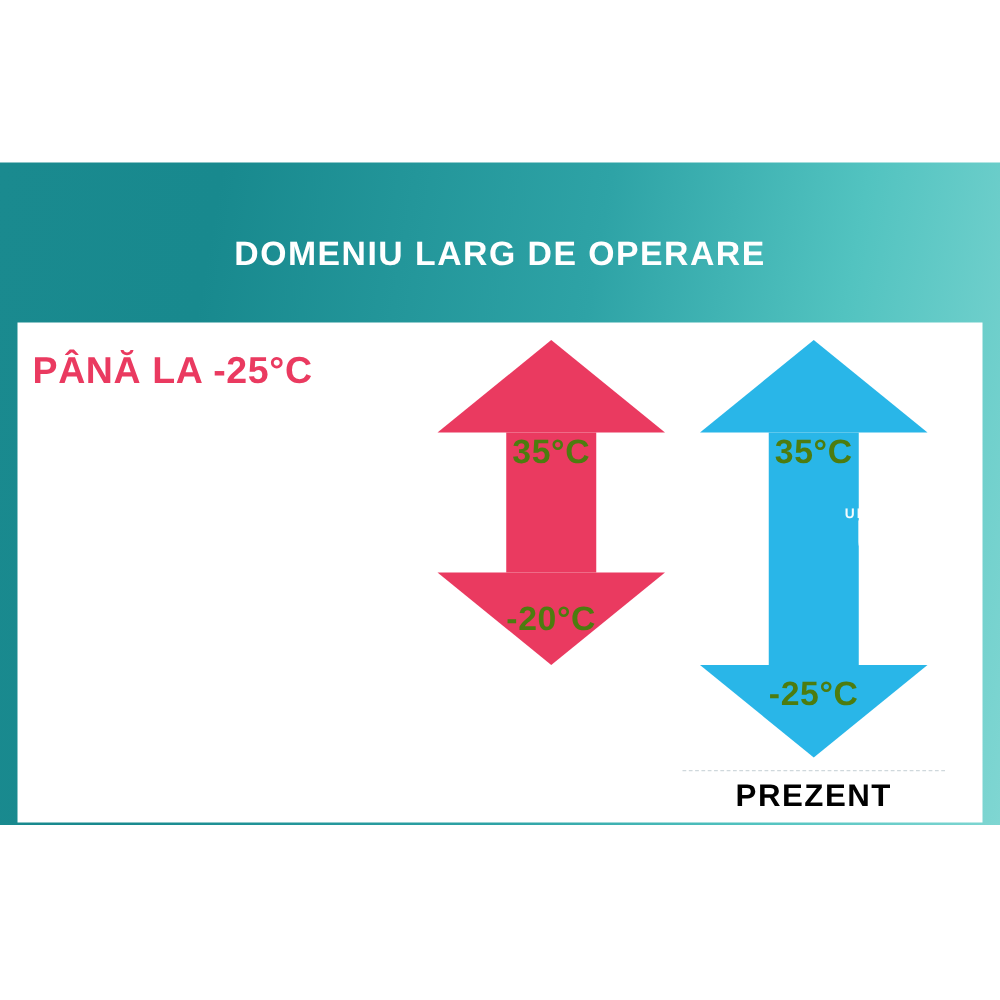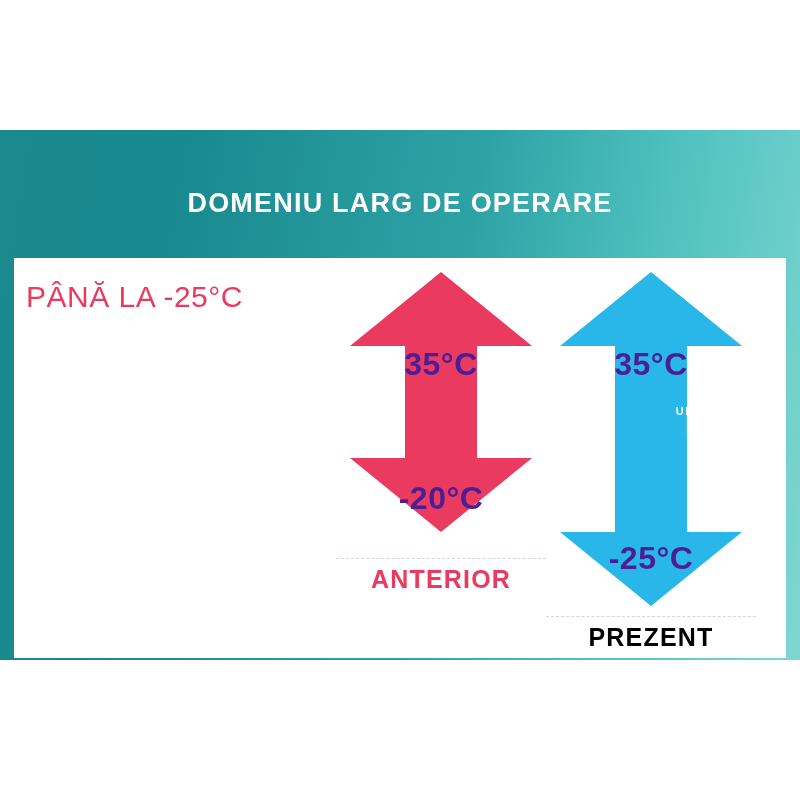--- a/index.html
+++ b/index.html
@@ -57,21 +57,21 @@
   
   .left-col {
     position: absolute;
     left: 12px;
     top: 22px;
     width: 310px;
   }
   .headline {
     color: #ea3a60;
     font-size: 30px;
-    font-weight: normal;
+    font-weight: bold;
     letter-spacing: 0.5px;
     margin: 0 0 10px 0;
     line-height: 1.1;
   }
   .body-text {
     color: #4d5b63;
     font-size: 20.5px;
     line-height: 1.34;
     margin: 0;
   }
@@ -110,22 +110,22 @@
   
   .present .head-up { border-bottom: 74px solid #29b6e8; }
   .present .head-down { border-top: 74px solid #29b6e8; }
   .present .shaft { background: #29b6e8; height: 186px; }
 
   
   .val {
     position: absolute;
     width: 182px;
     text-align: center;
-    color: #4c1d95;
-    font-size: 32px;
+    color: #4d7c0f;
+    font-size: 27px;
     font-weight: bold;
     letter-spacing: 0.5px;
   }
   .previous .val-top { top: 74px; }
   .previous .val-bottom { top: 208px; }
   .present .val-top { top: 74px; }
   .present .val-bottom { top: 268px; }
 
   
   .upgrade-badge {
@@ -205,18 +205,17 @@
         <div class="head-down"></div>
       </div>
       <div class="val val-top">35°C</div>
       <div class="upgrade-badge">
         <span class="small">UPGRADE</span>
         <span class="big">UP</span>
       </div>
       <div class="val val-bottom">-25°C</div>
     </div>
 
-    <div class="caption previous-cap">ANTERIOR</div>
 
     <div class="caption present-cap">PREZENT</div>
 
   </div>
 </div>
 
 </body></html>

